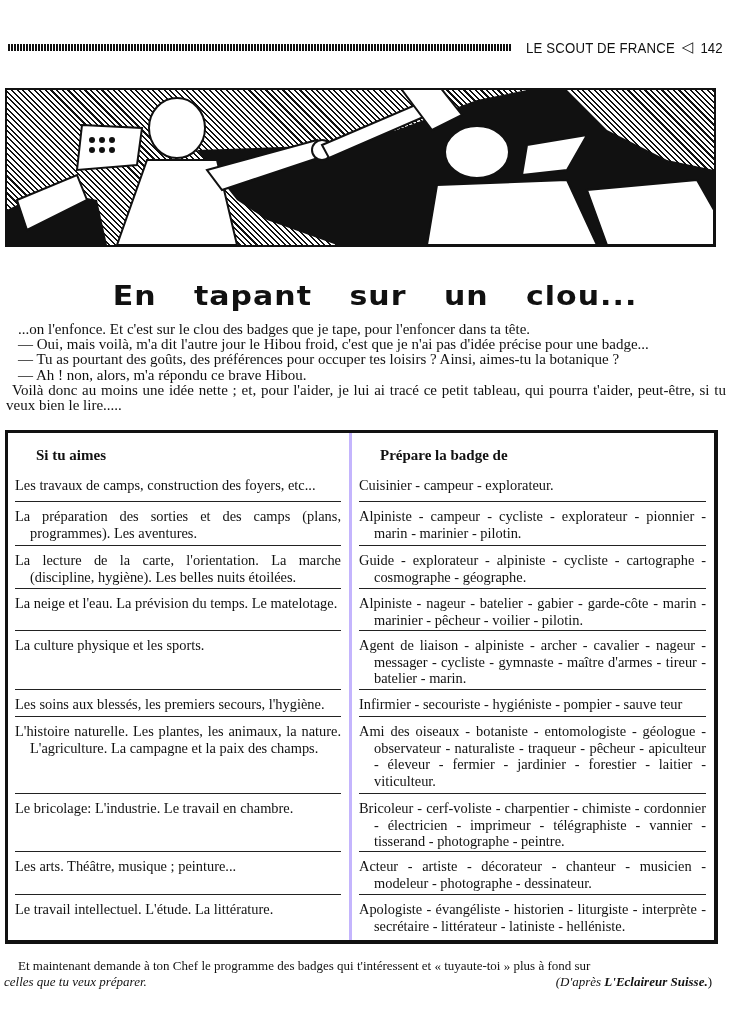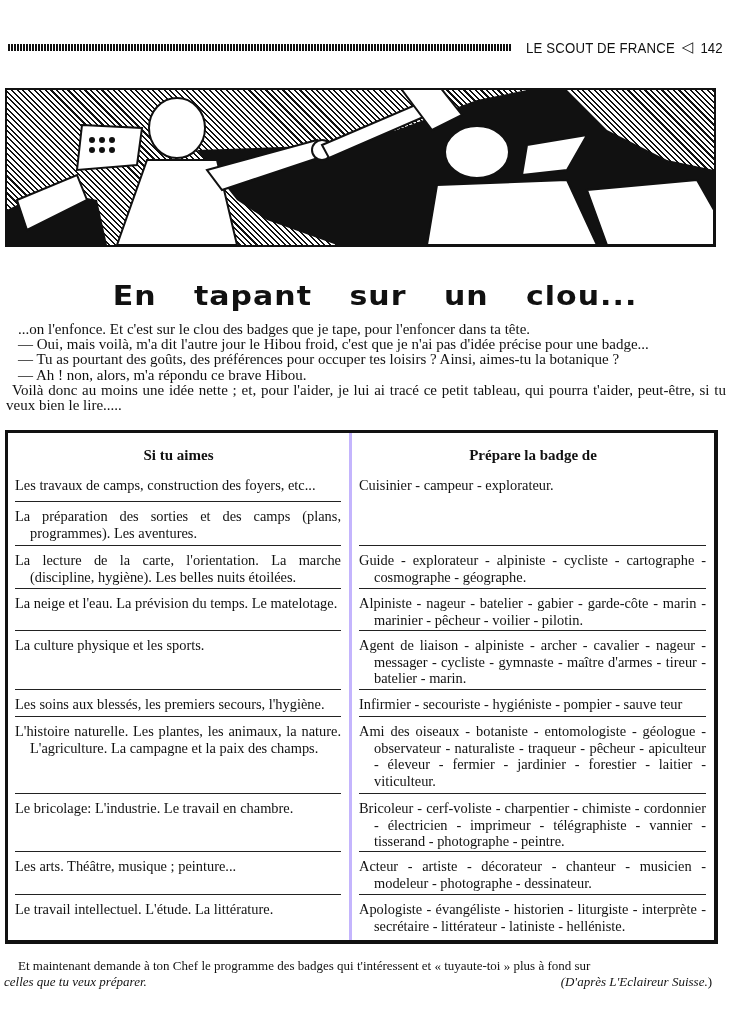--- a/index.html
+++ b/index.html
@@ -45,32 +45,32 @@
 
   
   .tbl {
     position:absolute; left:5px; top:430px; width:713px; height:514px;
     border-top:3px solid #111; border-left:3px solid #111; border-right:4px solid #111; border-bottom:4px solid #111;
     box-sizing:border-box;
   }
   .tbl .col { position:absolute; top:0; bottom:0; }
   .tbl .colL { left:0; width:341px; }
   .tbl .colR { left:341px; right:0; border-left:3px solid #c4b5fd; }
-  .tbl .hd { position:absolute; top:14px; left:0; right:0; text-align:center; font-weight:bold; font-size:15px; }
+  .tbl .hd { position:absolute; top:14px; left:0; right:0; text-align:left; font-weight:bold; font-size:15px;padding-left:28px; }
   .cell { position:absolute; left:7px; right:8px; font-size:14.4px; line-height:16.5px; }
   .cell .txt { display:block; padding-left:15px; text-indent:-15px; text-align:justify; }
   .cell.sep { border-top:1px solid #222; padding-top:6px; }
 
   
   .footer { position:absolute; top:958px; left:4px; width:722px; font-size:13px; line-height:16px; }
   .footer p { margin:0; text-indent:14px; }
   .footer .l2 { display:flex; justify-content:space-between; }
   .footer .l2 span:first-child { text-indent:0;font-style:italic; }
   .footer .cred { padding-right:14px; }
-  .footer em { font-style:italic; }
+  .footer em { font-style:italic;font-weight:bold; }
 </style>
 </head>
 <body>
 
 <div class="header">
   <div class="rule"></div>
   <span class="mag">LE SCOUT DE FRANCE</span>
   <span class="tri">◁</span>
   <span class="page">142</span>
 </div>
@@ -148,20 +148,23 @@
       </div>
     <div class="cell sep" style="top:461px">
         <span class="txt">Le travail intellectuel. L'étude. La littérature.</span>
       </div>
   </div>
   <div class="col colR">
     <div class="hd">Prépare la badge de</div>
     <div class="cell" style="top:44px">
         <span class="txt">Cuisinier - campeur - explorateur.</span>
       </div>
+    <div class="cell sep" style="top:68px">
+        <span class="txt">Alpiniste - campeur - cycliste - explorateur - pionnier - marin - marinier - pilotin.</span>
+      </div>
     <div class="cell sep" style="top:112px">
         <span class="txt">Guide - explorateur - alpiniste - cycliste - cartographe - cosmographe - géographe.</span>
       </div>
     <div class="cell sep" style="top:155px">
         <span class="txt">Alpiniste - nageur - batelier - gabier - garde-côte - marin - marinier - pêcheur - voilier - pilotin.</span>
       </div>
     <div class="cell sep" style="top:197px">
         <span class="txt">Agent de liaison - alpiniste - archer - cavalier - nageur - messager - cycliste - gymnaste - maître d'armes - tireur - batelier - marin.</span>
       </div>
     <div class="cell sep" style="top:256px">

